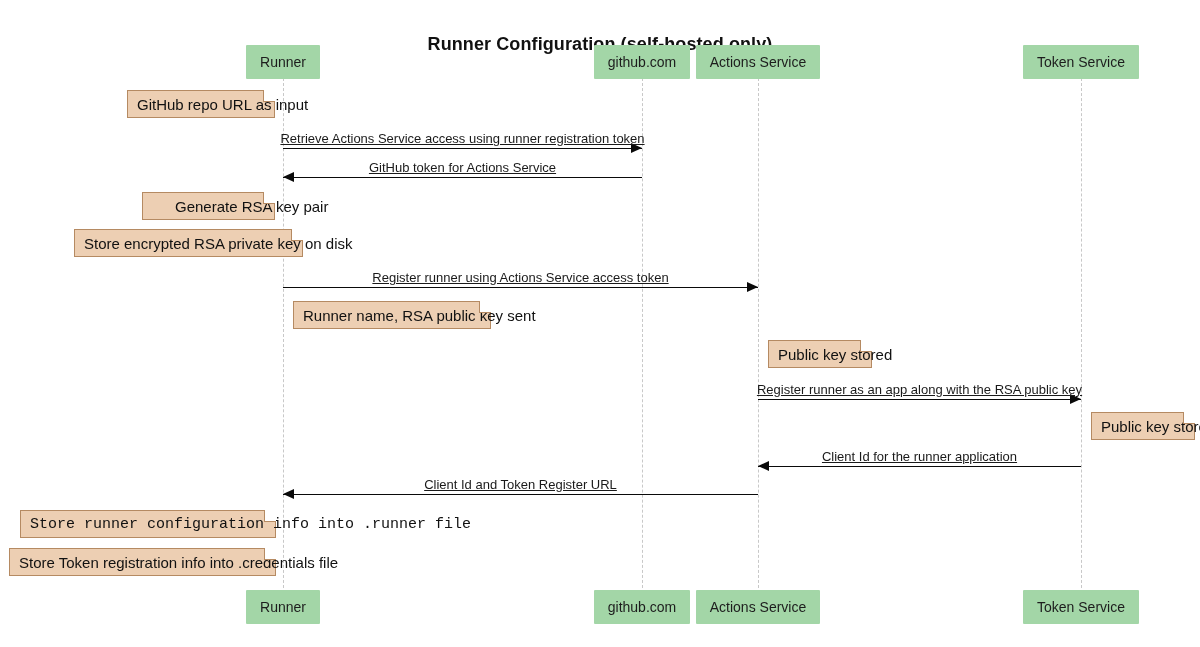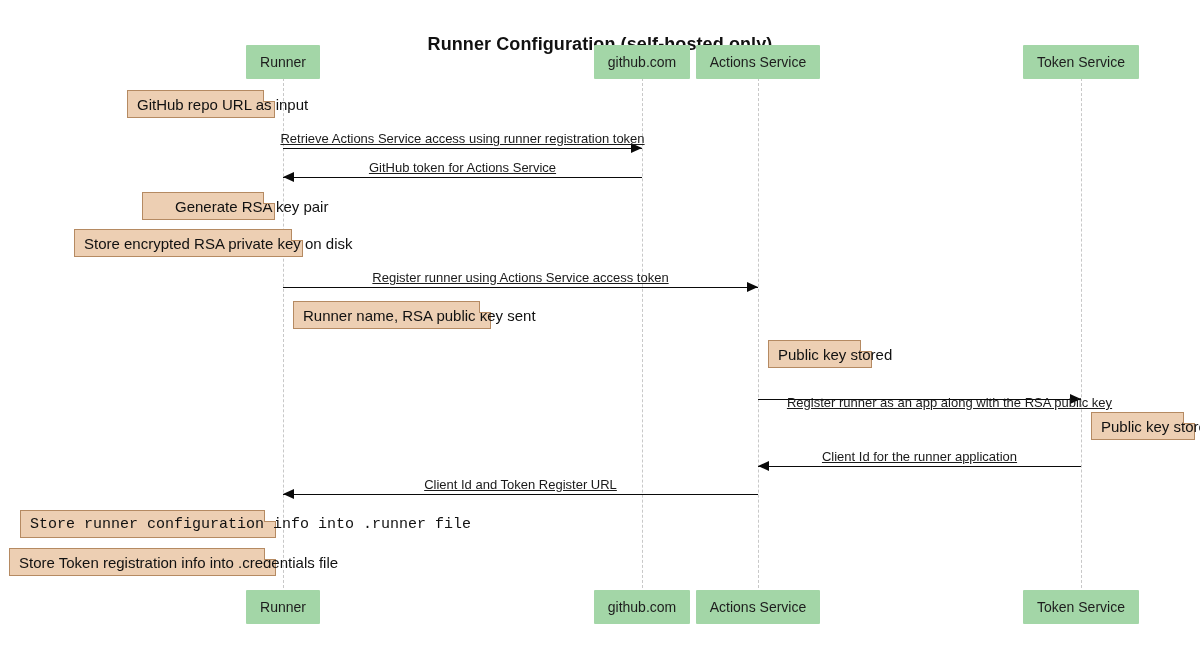--- a/index.html
+++ b/index.html
@@ -132,21 +132,21 @@
       <div class="arrowhead right" style="top: 143px; left: 631px;"></div>
       <div class="msg-label" style="left: 462.5px; top: 131px;">Retrieve Actions Service access using runner registration token</div>
       <div class="msg-line" style="left: 283px; width: 359px; top: 177px;"></div>
       <div class="arrowhead left" style="top: 172px; left: 283px;"></div>
       <div class="msg-label" style="left: 462.5px; top: 160px;">GitHub token for Actions Service</div>
       <div class="msg-line" style="left: 283px; width: 475px; top: 287px;"></div>
       <div class="arrowhead right" style="top: 282px; left: 747px;"></div>
       <div class="msg-label" style="left: 520.5px; top: 270px;">Register runner using Actions Service access token</div>
       <div class="msg-line" style="left: 758px; width: 323px; top: 399px;"></div>
       <div class="arrowhead right" style="top: 394px; left: 1070px;"></div>
-      <div class="msg-label" style="left: 919.5px; top: 395px; margin-left: 30px;">Register runner as an app along with the RSA public key</div>
+      <div class="msg-label" style="left: 919.5px; top: 382px;">Register runner as an app along with the RSA public key</div>
       <div class="msg-line" style="left: 758px; width: 323px; top: 466px;"></div>
       <div class="arrowhead left" style="top: 461px; left: 758px;"></div>
       <div class="msg-label" style="left: 919.5px; top: 449px;">Client Id for the runner application</div>
       <div class="msg-line" style="left: 283px; width: 475px; top: 494px;"></div>
       <div class="arrowhead left" style="top: 489px; left: 283px;"></div>
       <div class="msg-label" style="left: 520.5px; top: 477px;">Client Id and Token Register URL</div>
     </div>
   <div id="notes">
       <div class="note" style="left: 127px; top: 90px; width: 148px;">
         <span>GitHub repo URL as input</span>

